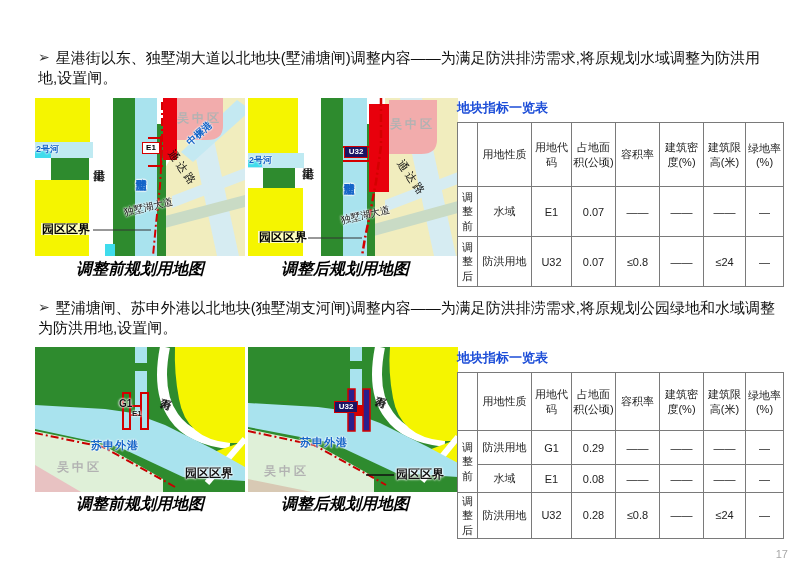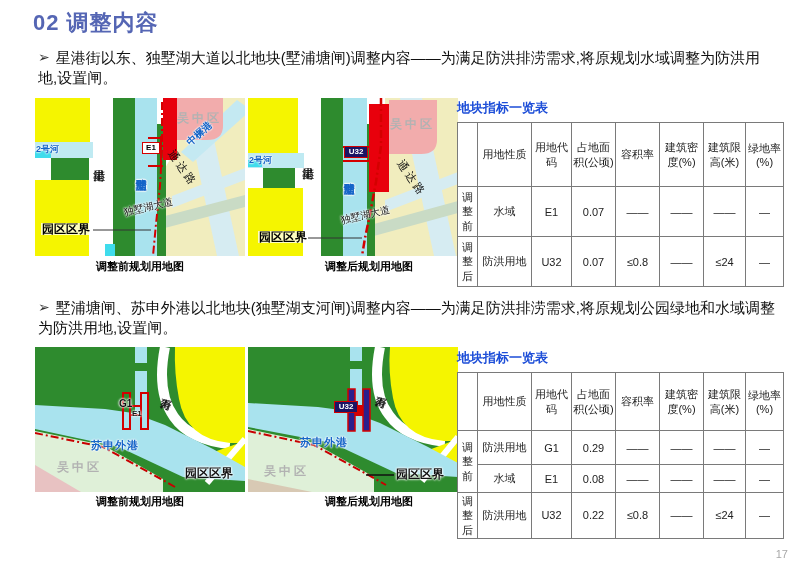--- a/index.html
+++ b/index.html
@@ -24,45 +24,44 @@
   .lbl { position:absolute; white-space:nowrap; line-height:1.02; color:#111; }
   .v   { writing-mode:vertical-rl; text-orientation:upright; }
   .blue { color:#1464C8; font-weight:bold; text-shadow:0 0 2px #fff,0 0 2px #fff,0 0 2px #fff; }
   .gray { color:#B2B2B2; font-weight:bold; letter-spacing:3px; font-size:12px; }
   .boundary-lbl { font-weight:bold; font-size:12px; color:#000; background:rgba(255,255,255,.75); padding:0 1px; }
   .halo { text-shadow:0 0 2px #fff,0 0 2px #fff,0 0 3px #fff; }
 
   .chip { position:absolute; font-size:8px; font-weight:bold; text-align:center; background:#fff; border:1px solid #D40000; color:#000; line-height:10px; }
   .chip.navy { background:#1B1464; color:#fff; border-color:#D40000; }
 
-  .caption { position:absolute; width:210px; text-align:center; font-size:11px; font-weight:bold; color:#000; }
+  .caption { position:absolute; width:210px; text-align:center; font-size:16px; font-weight:bold; color:#000;font-style:italic; }
   .cap-1, .cap-2 { top:259px; }
   .cap-3, .cap-4 { top:494px; }
   .cap-1, .cap-3 { left:35px; }
-  .cap-2, .cap-4 { left:264px; }
+  .cap-2, .cap-4 { left:240px; }
 
   .tablebox { position:absolute; left:457px; width:330px; }
   .tablebox-1 { top:99px; }
   .tablebox-2 { top:349px; }
   .tbl-title { font-size:13px; font-weight:bold; color:#1d4ed8; margin-bottom:5px; }
   table.ind { border-collapse:collapse; table-layout:fixed; width:326px; font-size:11px; color:#222; }
   table.ind th, table.ind td { border:1px solid #7a7a7a; text-align:center; vertical-align:middle; font-weight:normal; padding:1px; overflow:hidden; }
   table.ind .hrow th { height:64px; }
   .tablebox-2 table.ind .hrow th { height:58px; }
   td.g { word-break:break-all; line-height:1.3; }
   .r52 td { height:50px; } .r36 td { height:34px; } .r30 td { height:28px; } .r44 td { height:42px; }
 
   .pagenum { position:absolute; right:12px; bottom:6px; font-size:11px; color:#A8A8A8; }
 </style>
 </head>
 <body>
 
 <div class="slide">
 
-  <div class="slide-title">02 调整内容</div>
 
   <div class="bullet bullet-1">
     <span class="marker">➢</span>
     <span>星港街以东、独墅湖大道以北地块(墅浦塘闸)调整内容——为满足防洪排涝需求,将原规划水域调整为防洪用地,设置闸。</span>
   </div>
 
   <div class="map map-1">
     <svg width="210" height="158" viewBox="0 0 210 158">
       <rect x="0" y="0" width="210" height="158" fill="#ffffff"></rect>
       <polygon points="137,0 210,0 210,158 86,158 86,146 137,58" fill="#F1EDBE"></polygon>
@@ -275,21 +274,21 @@
         <td>0.08</td>
         <td>——</td>
         <td>——</td>
         <td>——</td>
         <td>—</td>
       </tr>
       <tr class="r44">
         <td class="g">调整后</td>
         <td>防洪用地</td>
         <td>U32</td>
-        <td>0.22</td>
+        <td>0.28</td>
         <td>≤0.8</td>
         <td>——</td>
         <td>≤24</td>
         <td>—</td>
       </tr>
     </tbody>
       </table>
   </div>
 
   <div class="pagenum">17</div>

